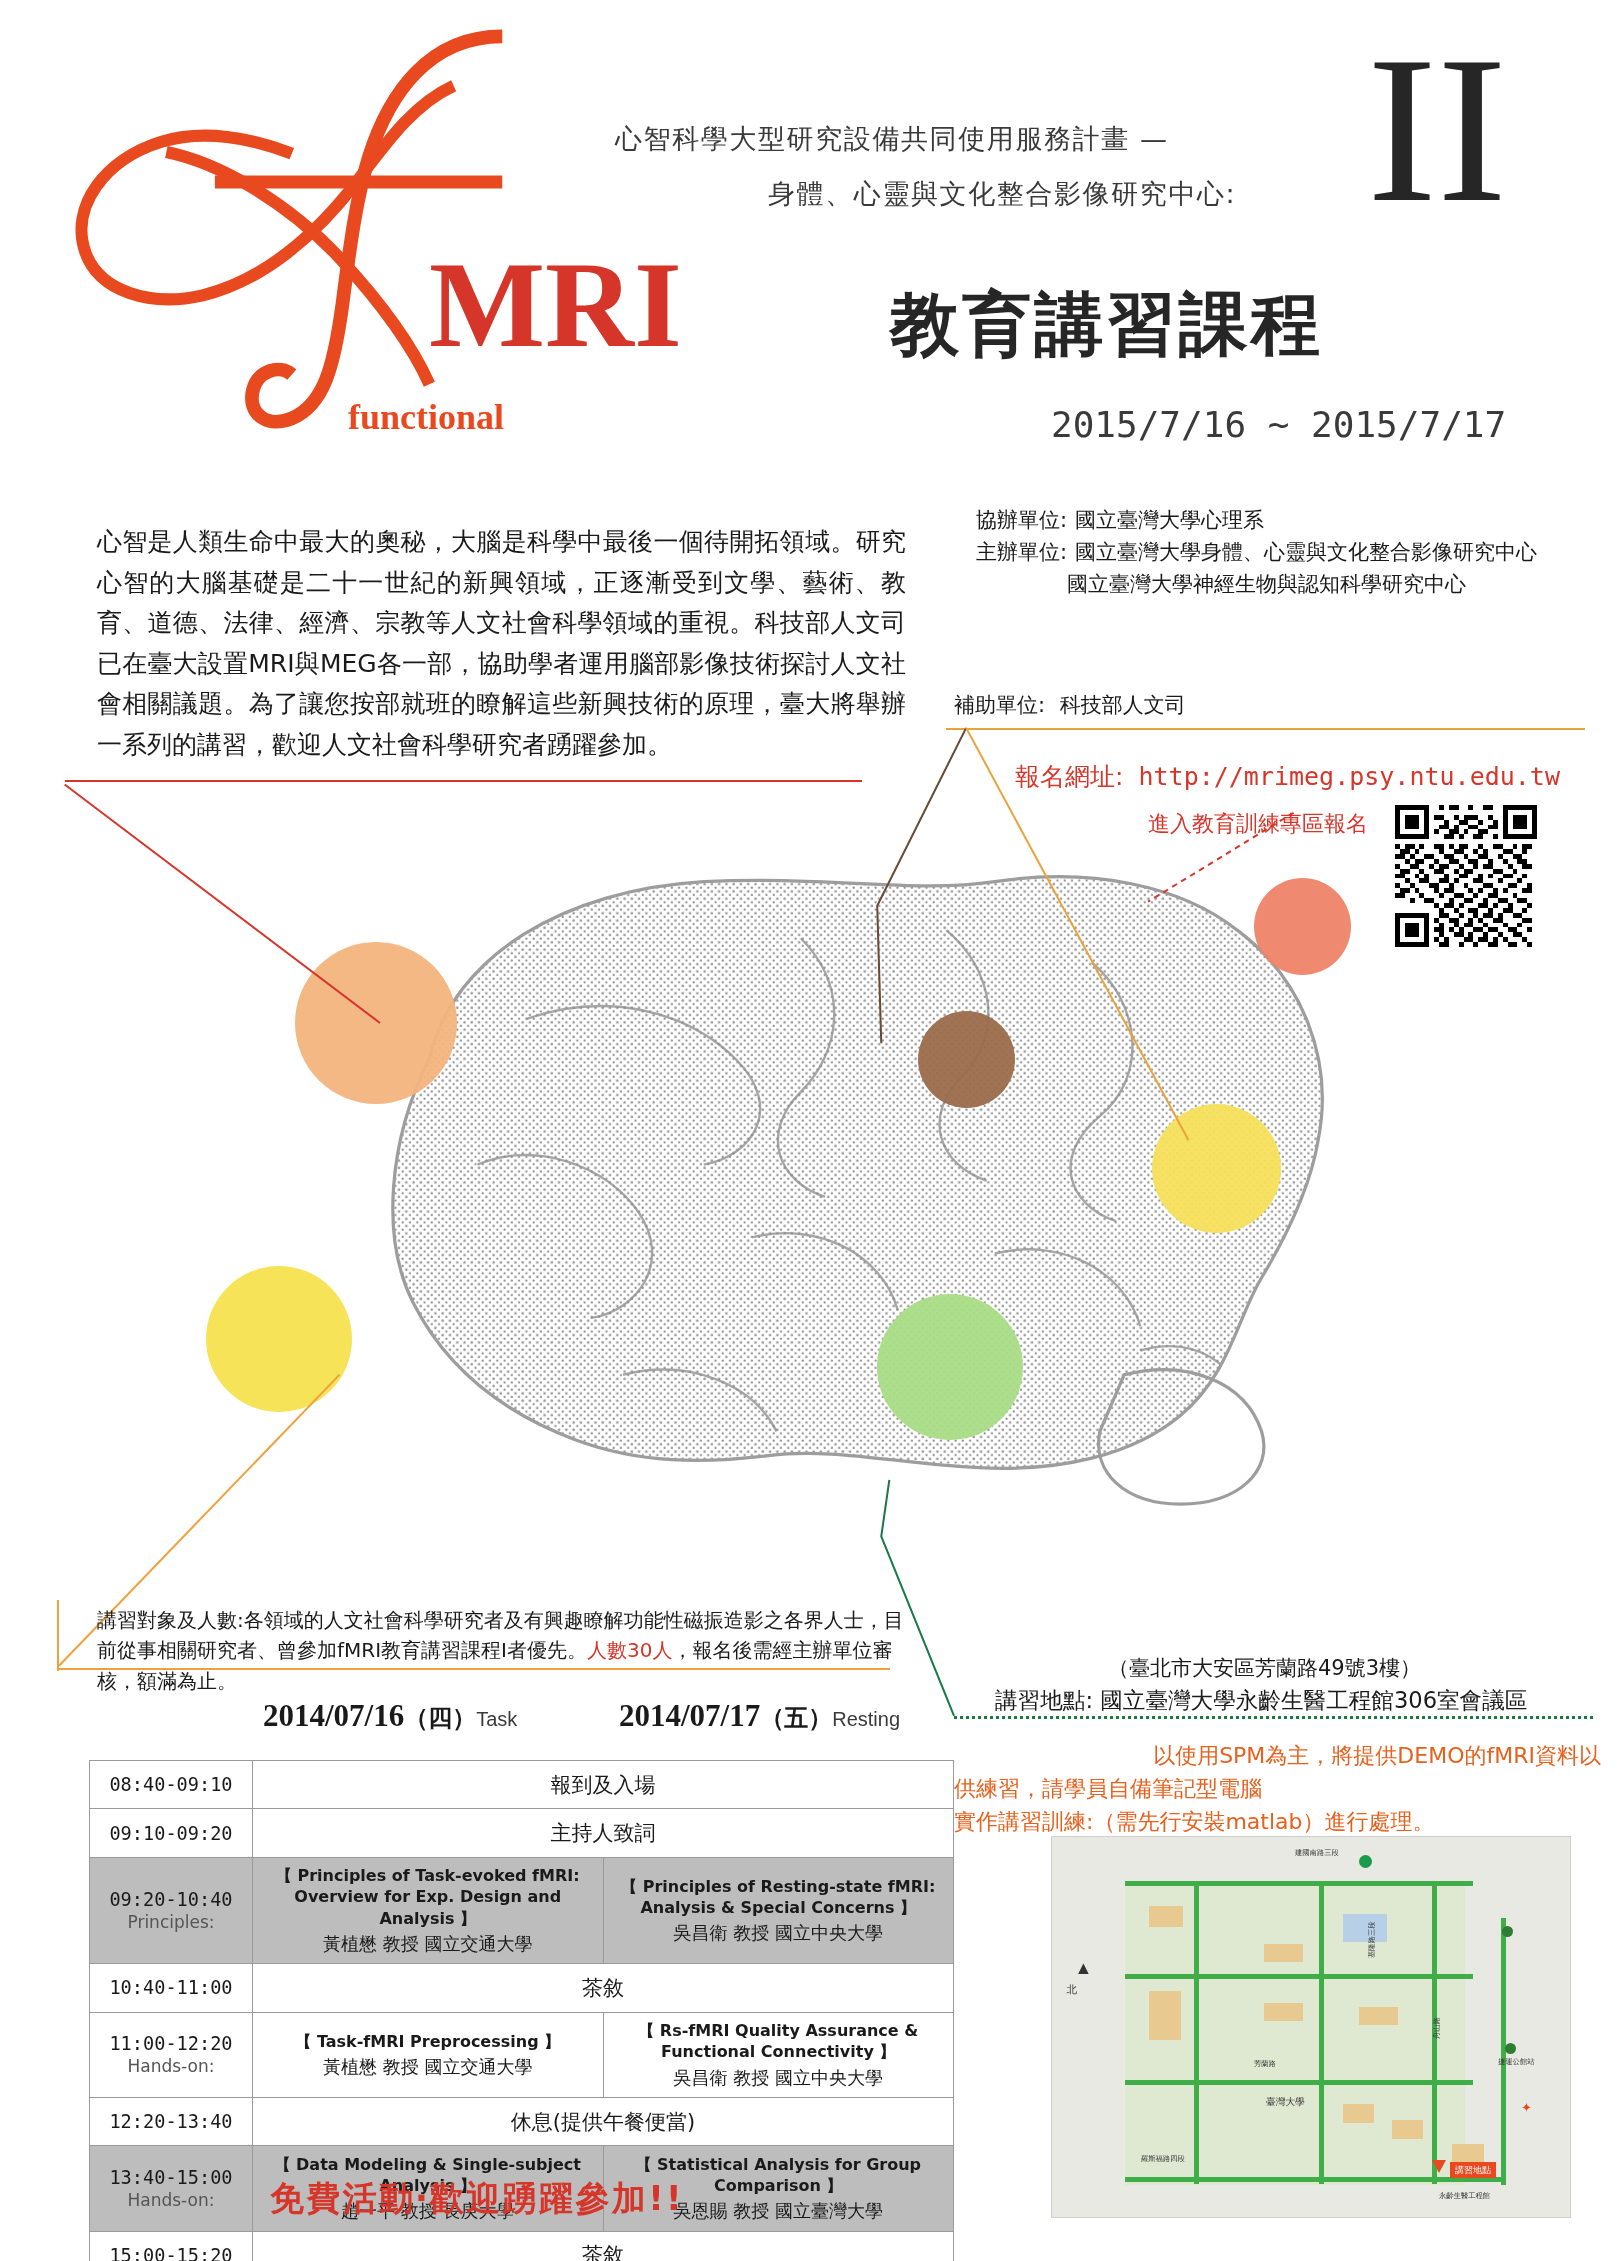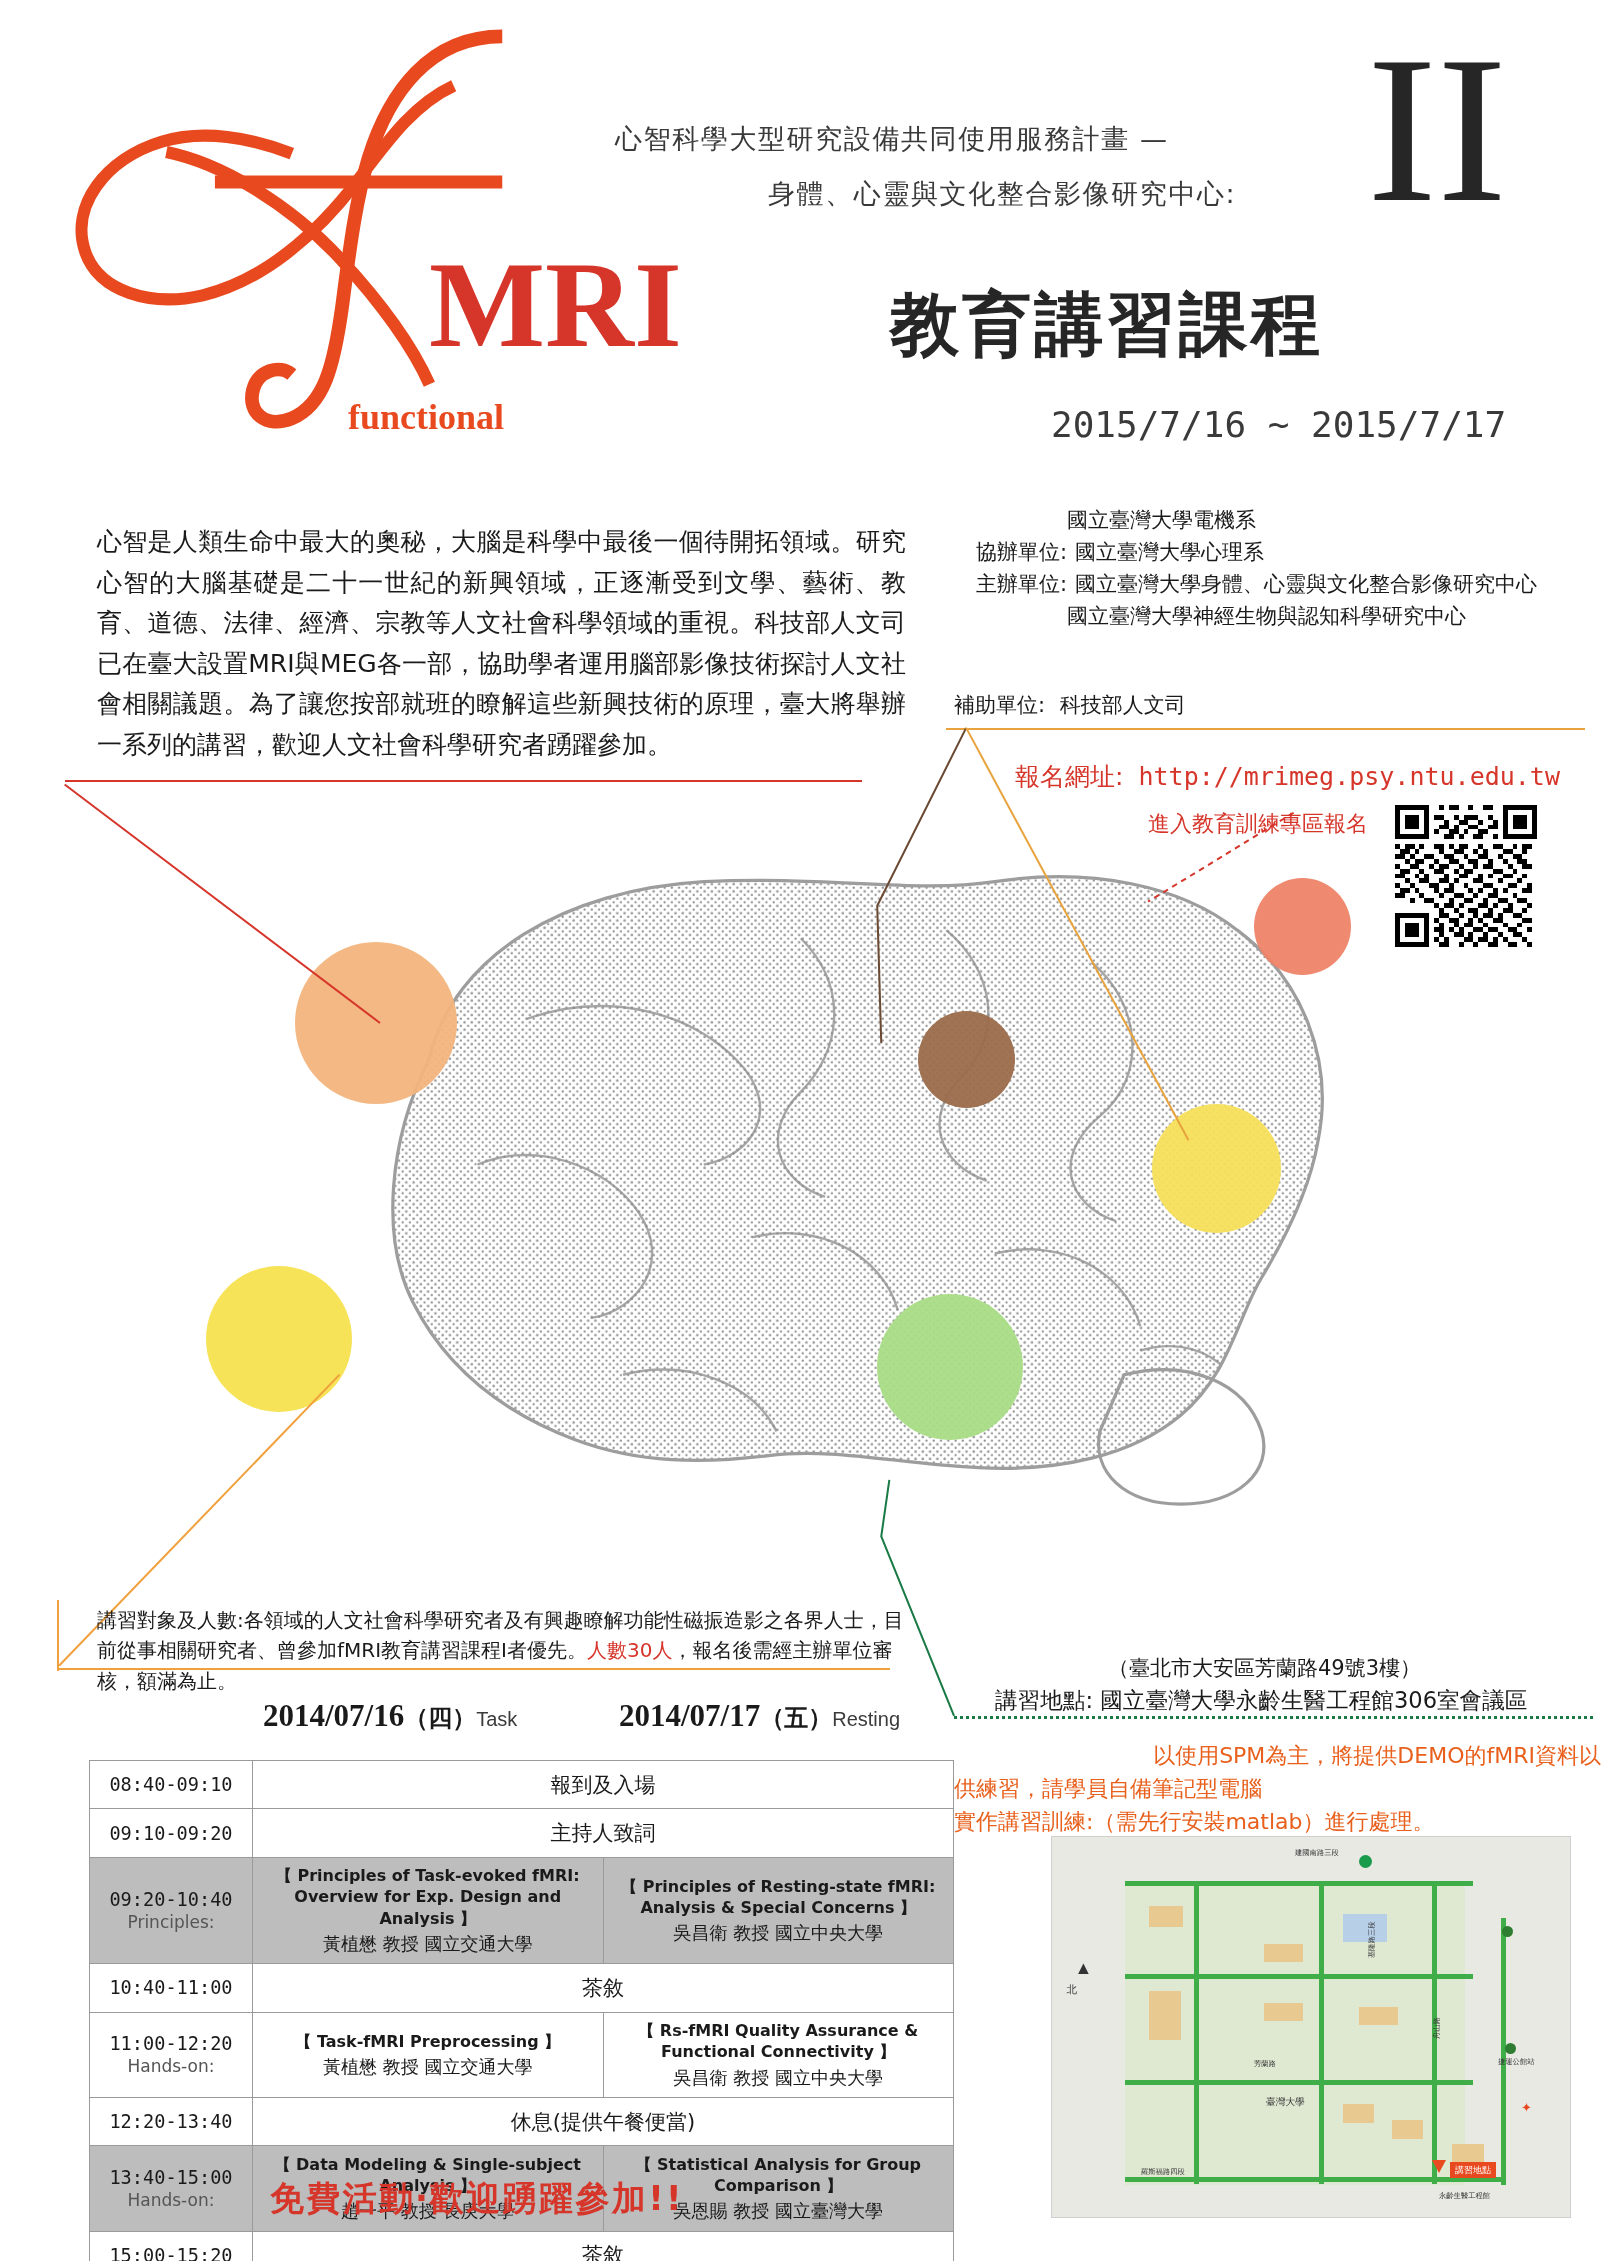--- a/index.html
+++ b/index.html
@@ -190,24 +190,20 @@
     <div class="title-mri">MRI</div>
     <div class="title-course">教育講習課程</div>
     <div class="title-II">II</div>
     <div class="title-dates">2015/7/16 ~ 2015/7/17</div>
   </div>
 
   <div class="intro">心智是人類生命中最大的奧秘，大腦是科學中最後一個待開拓領域。研究心智的大腦基礎是二十一世紀的新興領域，正逐漸受到文學、藝術、教育、道德、法律、經濟、宗教等人文社會科學領域的重視。科技部人文司已在臺大設置MRI與MEG各一部，協助學者運用腦部影像技術探討人文社會相關議題。為了讓您按部就班的瞭解這些新興技術的原理，臺大將舉辦一系列的講習，歡迎人文社會科學研究者踴躍參加。</div>
   <div class="intro-underline"></div>
 
   <div class="orgs">
-    <div class="row">
-      <div class="blank"></div>
-      <div class="val">國立臺灣大學電機系</div>
-    </div>
     <div class="row">
       <div class="lbl">協辦單位:</div>
       <div class="val">國立臺灣大學心理系</div>
     </div>
     <div class="row">
       <div class="lbl">主辦單位:</div>
       <div class="val">國立臺灣大學身體、心靈與文化整合影像研究中心</div>
     </div>
     <div class="row">
       <div class="blank"></div>
@@ -642,21 +638,21 @@
     <div class="bld" style="left:212px;top:166px;width:39px;height:18px;"></div>
     <div class="bld" style="left:307px;top:170px;width:39px;height:18px;"></div>
     <div class="bld" style="left:291px;top:267px;width:31px;height:19.4px;"></div>
     <div class="bld" style="left:340px;top:283px;width:31px;height:19.4px;"></div>
     <div class="bld" style="left:400px;top:307px;width:32px;height:21px;"></div>
 
     <div class="lbl" style="left:243px;top:11.3px;">建國南路三段</div>
     <div class="lbl" style="left:315px;top:121px;transform:rotate(-90deg);transform-origin:left top;">基隆路三段</div>
     <div class="lbl" style="left:202px;top:222px;">芳蘭路</div>
     <div class="lbl" style="left:380px;top:202px;transform:rotate(-90deg);transform-origin:left top;">舟山路</div>
-    <div class="lbl" style="left:89px;top:330px;">羅斯福路四段</div>
+    <div class="lbl" style="left:89px;top:317px;">羅斯福路四段</div>
     <div class="lbl" style="left:214px;top:259px;font-size:9.7px;">臺灣大學</div>
     <div class="lbl" style="left:446px;top:220px;">捷運公館站</div>
     <div class="lbl" style="left:387px;top:354px;">永齡生醫工程館</div>
 
     <div class="circ" style="left:307px;top:18px;"></div>
     <div class="circ2" style="left:450px;top:89px;"></div>
     <div class="circ2" style="left:453px;top:206px;"></div>
 
     <div class="pin" style="left:380px;top:323px;"></div>
     <div class="mtag" style="left:398px;top:325px;">講習地點</div>

